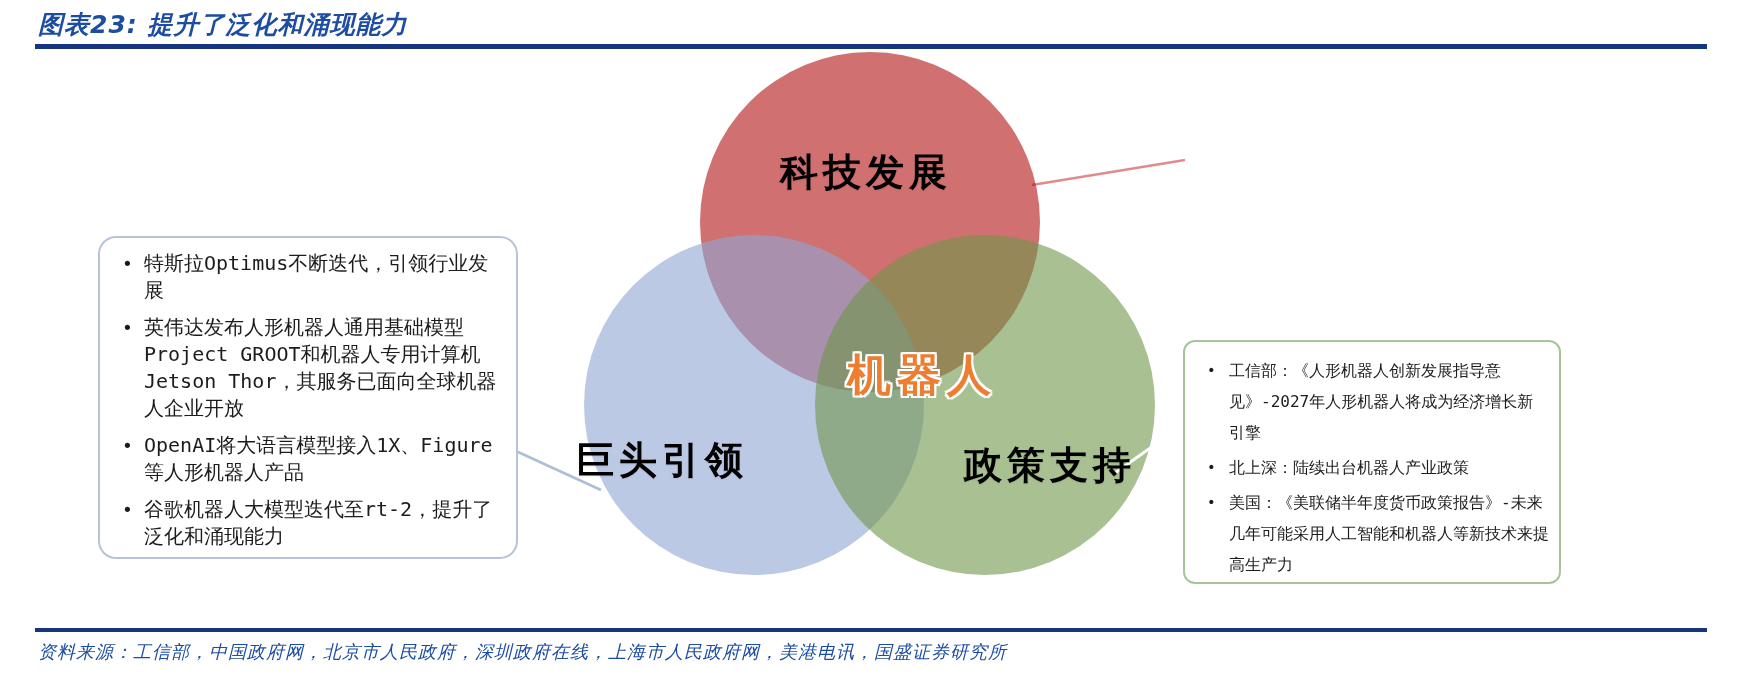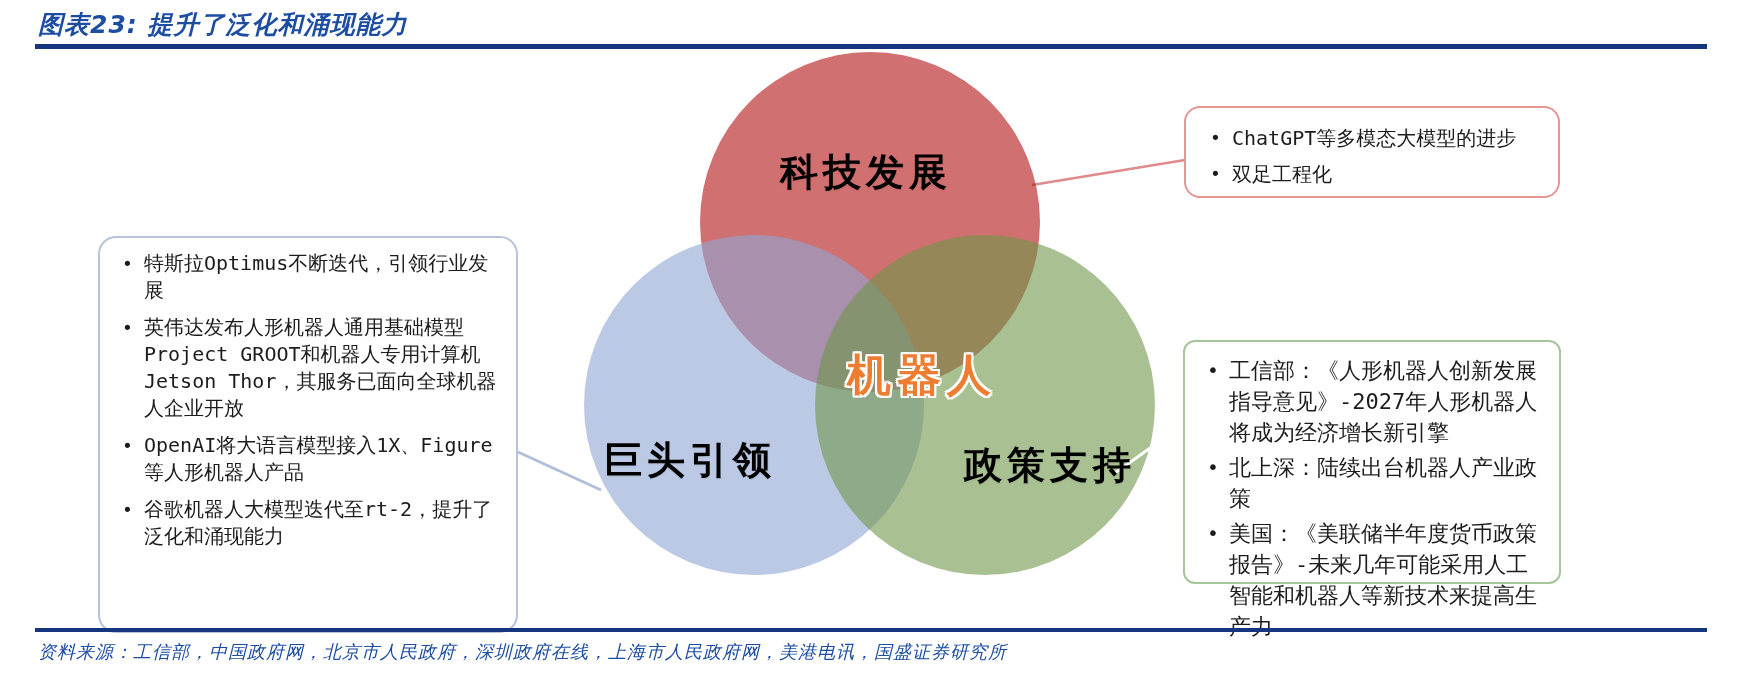--- a/index.html
+++ b/index.html
@@ -24,59 +24,59 @@
     color:#1C4DA1;letter-spacing:1px;
   }
   .venn-svg{position:absolute;left:0;top:0;width:1740px;height:680px;}
   .circle-label{
     position:absolute;transform:translate(-50%,-50%);
     font-size:38px;font-weight:bold;color:#000000;
     letter-spacing:5px;white-space:nowrap;
     text-shadow:0 1px 2px rgba(0,0,0,0.08);
   }
   .label-tech{left:866px;top:172px;}
-  .label-giants{left:690px;top:460px;text-align:right;}
+  .label-giants{left:662px;top:460px;text-align:right;}
   .label-policy{left:1050px;top:465px;}
   .center-label{
     position:absolute;left:878px;top:375px;transform:translate(-50%,-50%);
     font-size:44px;font-weight:bold;color:#ED7D31;
     letter-spacing:6px;white-space:nowrap;
     text-shadow:-2px -2px 0 #fff,2px -2px 0 #fff,-2px 2px 0 #fff,2px 2px 0 #fff,
                  0 -2px 0 #fff,0 2px 0 #fff,-2px 0 0 #fff,2px 0 0 #fff;
     margin-left:44px;
   }
   .callout{
     position:absolute;background:#ffffff;box-sizing:border-box;
     color:#1c1c1c;
     font-family:"DejaVu Sans Mono","DejaVu Sans",monospace,sans-serif;
   }
   .callout .bi{position:relative;padding-left:30px;}
   .callout .bi::before{
     content:"•";position:absolute;left:8px;top:0;
     font-size:0.9em;
   }
   .callout-giants{
-    left:98px;top:236px;width:420px;height:397px;
+    left:98px;top:236px;width:420px;height:323px;
     border:2px solid #B7C3DA;border-radius:18px;
     padding:12px 18px 8px 14px;
     font-size:20px;line-height:27px;
   }
   .callout-giants .bi{margin-bottom:10px;}
   .callout-tech{
     left:1184px;top:106px;width:376px;height:92px;
     border:2px solid #E89595;border-radius:16px;
     padding:15px 12px 6px 16px;
     font-size:20px;line-height:30px;
   }
   .callout-tech .bi{margin-bottom:6px;}
   .callout-policy{
     left:1183px;top:340px;width:378px;height:244px;
     border:2px solid #A6C59B;border-radius:12px;
     padding:13px 10px 6px 14px;
-    font-size:22px;line-height:31px;
+    font-size:16px;line-height:31px;
   }
   .callout-policy .bi{margin-bottom:4px;}
 </style>
 </head>
 <body>
 
 <div class="canvas">
 
   <div class="fig-title">图表23: 提升了泛化和涌现能力</div>
   <div class="rule rule-top"></div>
@@ -95,24 +95,20 @@
   <div class="circle-label label-policy">政策支持</div>
   <div class="center-label">机器人</div>
 
   <div class="callout callout-giants">
     <div class="bi">特斯拉Optimus不断迭代，引领行业发展</div>
     <div class="bi">英伟达发布人形机器人通用基础模型Project GROOT和机器人专用计算机Jetson Thor，其服务已面向全球机器人企业开放</div>
     <div class="bi">OpenAI将大语言模型接入1X、Figure等人形机器人产品</div>
     <div class="bi">谷歌机器人大模型迭代至rt-2，提升了泛化和涌现能力</div>
   </div>
 
-  <div class="callout callout-tech">
-    <div class="bi">ChatGPT等多模态大模型的进步</div>
-    <div class="bi">双足工程化</div>
-  </div>
 
   <div class="callout callout-policy">
     <div class="bi">工信部：《人形机器人创新发展指导意见》-2027年人形机器人将成为经济增长新引擎</div>
     <div class="bi">北上深：陆续出台机器人产业政策</div>
     <div class="bi">美国：《美联储半年度货币政策报告》-未来几年可能采用人工智能和机器人等新技术来提高生产力</div>
   </div>
 
   <div class="rule rule-bottom"></div>
   <div class="source-note">资料来源：工信部，中国政府网，北京市人民政府，深圳政府在线，上海市人民政府网，美港电讯，国盛证券研究所</div>
 

